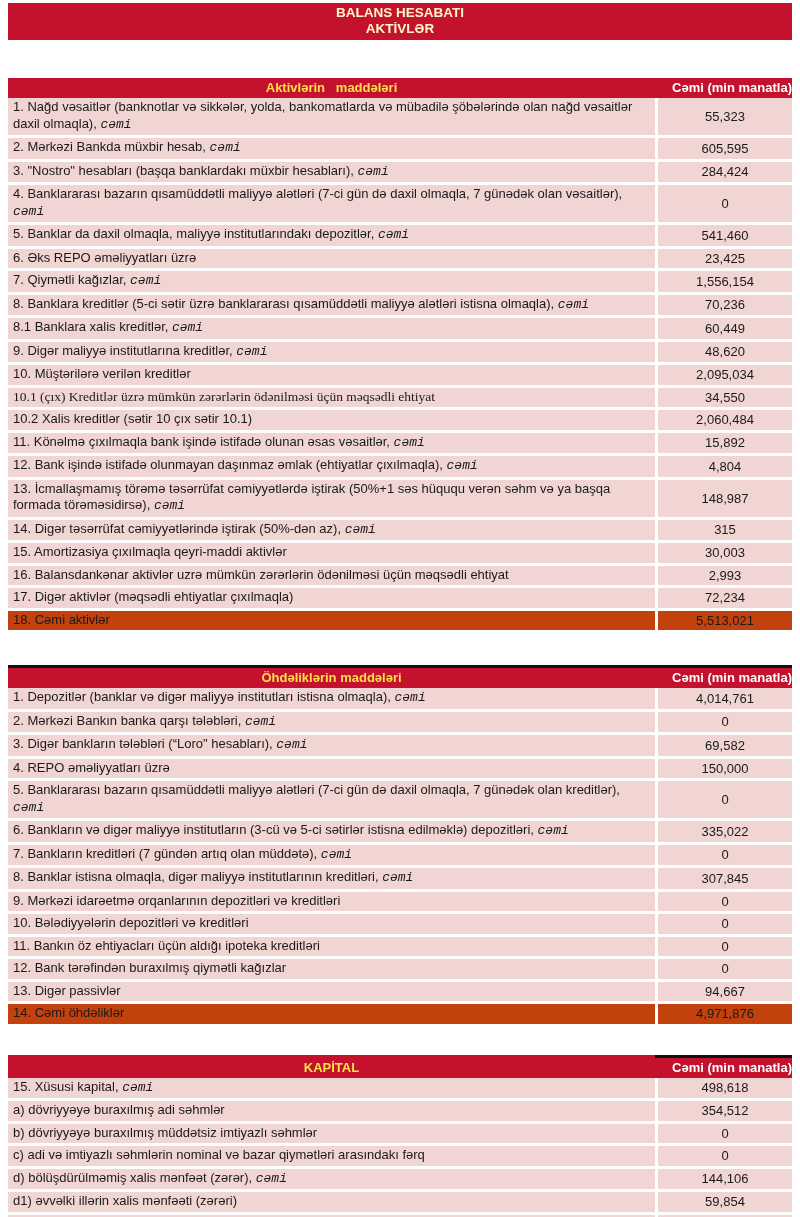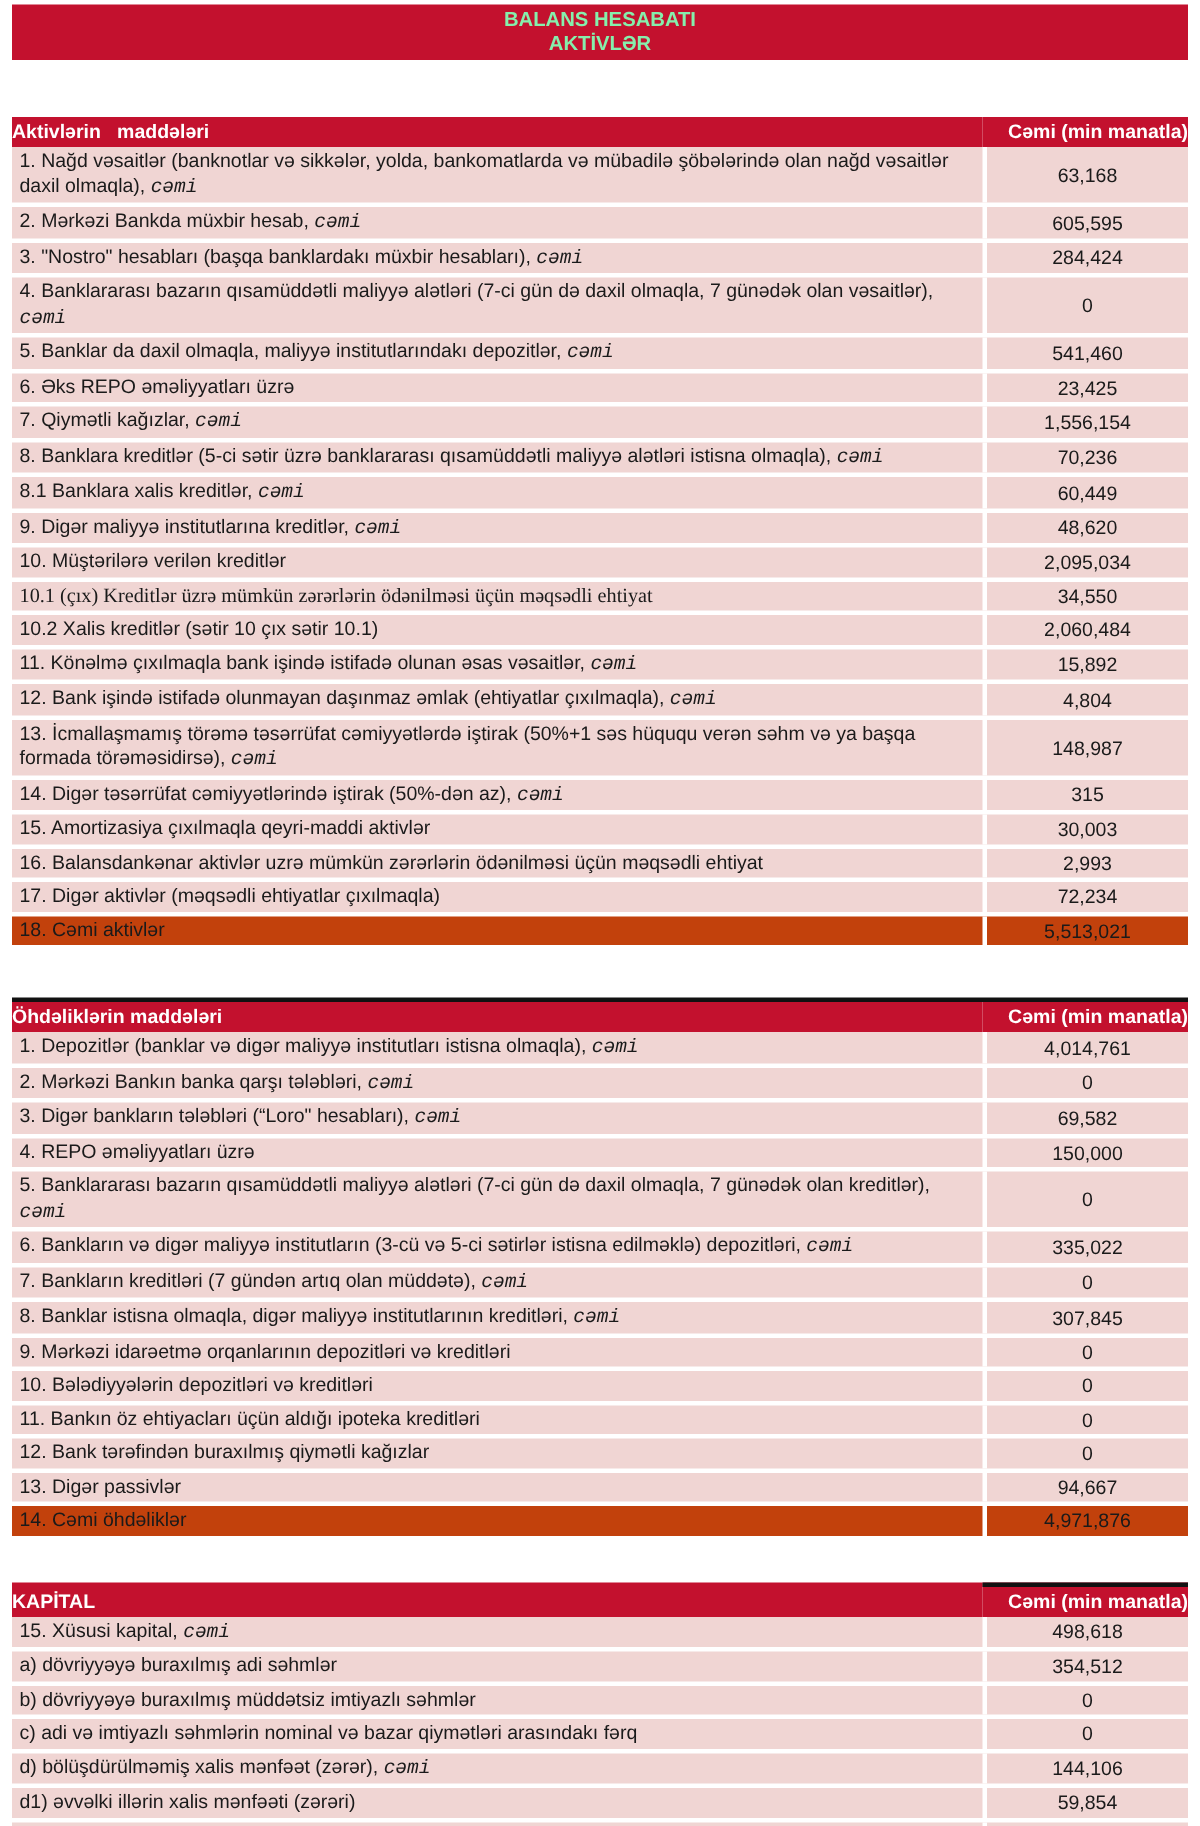--- a/index.html
+++ b/index.html
@@ -5,41 +5,41 @@
   html, body { margin: 0; padding: 0; background: #ffffff; }
   body {
     width: 800px;
     font-family: "Liberation Sans", sans-serif;
     color: #1a1a1a;
     -webkit-font-smoothing: antialiased;
   }
   .banner {
     margin: 3px 8px 0 8px;
     background: #c3112e;
-    color: #86efac;
+    color: #fef9c3;
     text-align: center;
     font-weight: bold;
     font-size: 13.5px;
     line-height: 16px;
     padding: 2px 0 3px 0;
   }
   .fin-table { margin-left: 8px; margin-right: 8px; }
   .fin-table.t0 { margin-top: 38px; }
   .fin-table.t1 { margin-top: 32px; }
   .fin-table.t2 { margin-top: 28px; }
 
   .t-header { display: flex; }
   .t-header .title {
     flex: 1;
     background: #c3112e;
-    color: #ffffff;
+    color: #fde047;
     font-weight: bold;
     font-size: 13px;
     line-height: 20px;
-    text-align: left;
+    text-align: center;
     white-space: pre-wrap;
   }
   .t-header .vhead {
     width: 137px;
     background: #c3112e;
     color: #ffffff;
     font-weight: bold;
     font-size: 13px;
     line-height: 20px;
     text-align: right;
@@ -81,21 +81,21 @@
 </div>
 
 <section class="fin-table t0">
   <div class="t-header">
     <div class="title">Aktivlərin   maddələri</div>
     <div class="vhead">Cəmi (min manatla)</div>
   </div>
   <div>
       <div class="row">
         <div class="cell label">1. Nağd vəsaitlər (banknotlar və sikkələr, yolda, bankomatlarda və mübadilə şöbələrində olan nağd vəsaitlər daxil olmaqla), <span class="suffix">cəmi</span></div>
-        <div class="cell value">63,168</div>
+        <div class="cell value">55,323</div>
       </div>
       <div class="row">
         <div class="cell label">2. Mərkəzi Bankda müxbir hesab, <span class="suffix">cəmi</span></div>
         <div class="cell value">605,595</div>
       </div>
       <div class="row">
         <div class="cell label">3. "Nostro" hesabları (başqa banklardakı müxbir hesabları), <span class="suffix">cəmi</span></div>
         <div class="cell value">284,424</div>
       </div>
       <div class="row">

